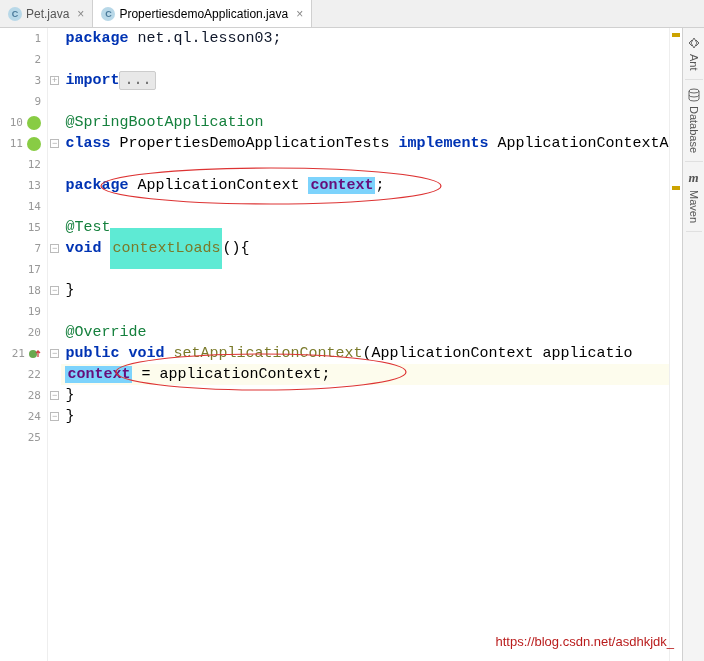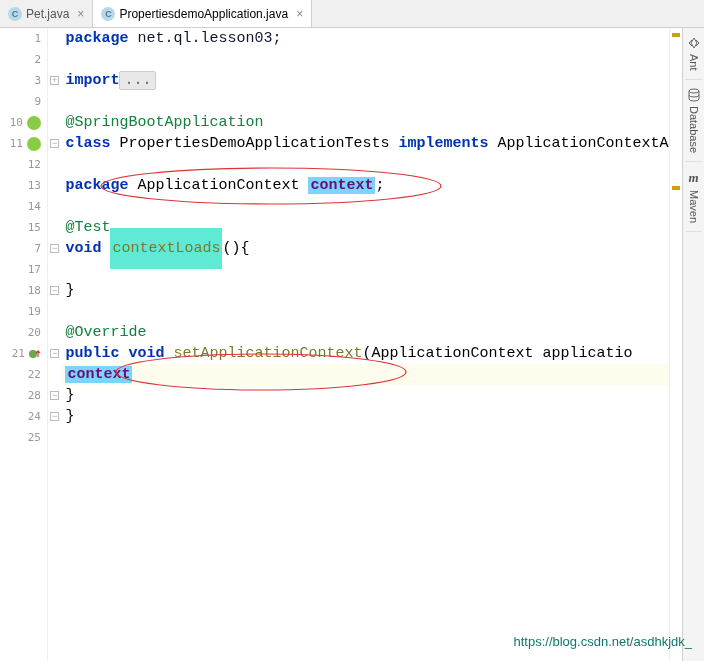--- a/index.html
+++ b/index.html
@@ -27,21 +27,21 @@
 .dots { background: #e8e8e8; border: 1px solid #ccc; border-radius: 2px; padding: 0 4px; color: #666; }
 .hl-field { background: #7dd3fc; color: #660e7a; font-weight: bold; padding: 0 2px; }
 .hl-meth { background: #5eead4; color: #7a7a2a; padding: 12px 2px; }
 .caret { border-right: 1px solid #000; }
 .markers { width: 14px; background: #fff; border-left: 1px solid #eee; position: relative; }
 .marker { position: absolute; right: 2px; width: 8px; height: 4px; }
 .right-sidebar { width: 22px; background: #f4f4f4; border-left: 1px solid #d0d0d0; display: flex; flex-direction: column; align-items: center; }
 .side-tool { padding: 8px 2px; display: flex; flex-direction: column; align-items: center; gap: 4px; cursor: pointer; border-bottom: 1px solid #e0e0e0; }
 .side-tool-label { writing-mode: vertical-rl; text-orientation: mixed; font-size: 11px; color: #555; }
 .side-tool-icon { width: 14px; height: 14px; }
-.watermark { position: absolute; bottom: 12px; right: 12px; font-size: 13px; color: #0f766e; pointer-events: none; padding-left: 44px; }
+.watermark { position: absolute; bottom: 12px; right: 30px; font-size: 13px; color: #b91c1c; pointer-events: none; padding-left: 44px; }
 svg.annot { position: absolute; top: 0; left: 0; pointer-events: none; z-index: 50; }
 </style>
 </head>
 <body>
 
 <div class="editor-tabs">
   <div class="tab">
     <span class="tab-icon">C</span>
     <span>Pet.java</span>
     <span class="tab-close">×</span>
@@ -135,21 +135,21 @@
       <div class="code-line"></div>
       <div class="code-line">    <span class="kw">package</span><span> ApplicationContext </span><span class="hl-field">context</span><span>;</span></div>
       <div class="code-line"></div>
       <div class="code-line">    <span class="ann">@Test</span></div>
       <div class="code-line">    <span class="kw">void</span><span> </span><span class="hl-meth">contextLoads</span><span>(){</span></div>
       <div class="code-line"></div>
       <div class="code-line">    <span>}</span></div>
       <div class="code-line"></div>
       <div class="code-line">    <span class="ann">@Override</span></div>
       <div class="code-line">    <span class="kw">public</span><span class="kw"> void</span><span class="meth"> setApplicationContext</span><span>(ApplicationContext applicatio</span></div>
-      <div class="code-line current">        <span class="hl-field">context</span><span class="caret"></span></div>
+      <div class="code-line current">        <span class="hl-field">context</span><span> = applicationContext;</span><span class="caret"></span></div>
       <div class="code-line">    <span>}</span></div>
       <div class="code-line"><span>}</span></div>
       <div class="code-line"></div>
 
       <svg class="annot" width="600" height="500">
         <ellipse cx="210" cy="158" rx="170" ry="18" fill="none" stroke="#d33" stroke-width="1.2"></ellipse>
         <ellipse cx="200" cy="344" rx="145" ry="18" fill="none" stroke="#d33" stroke-width="1.2"></ellipse>
       </svg>
     </div>
     <div class="markers">

